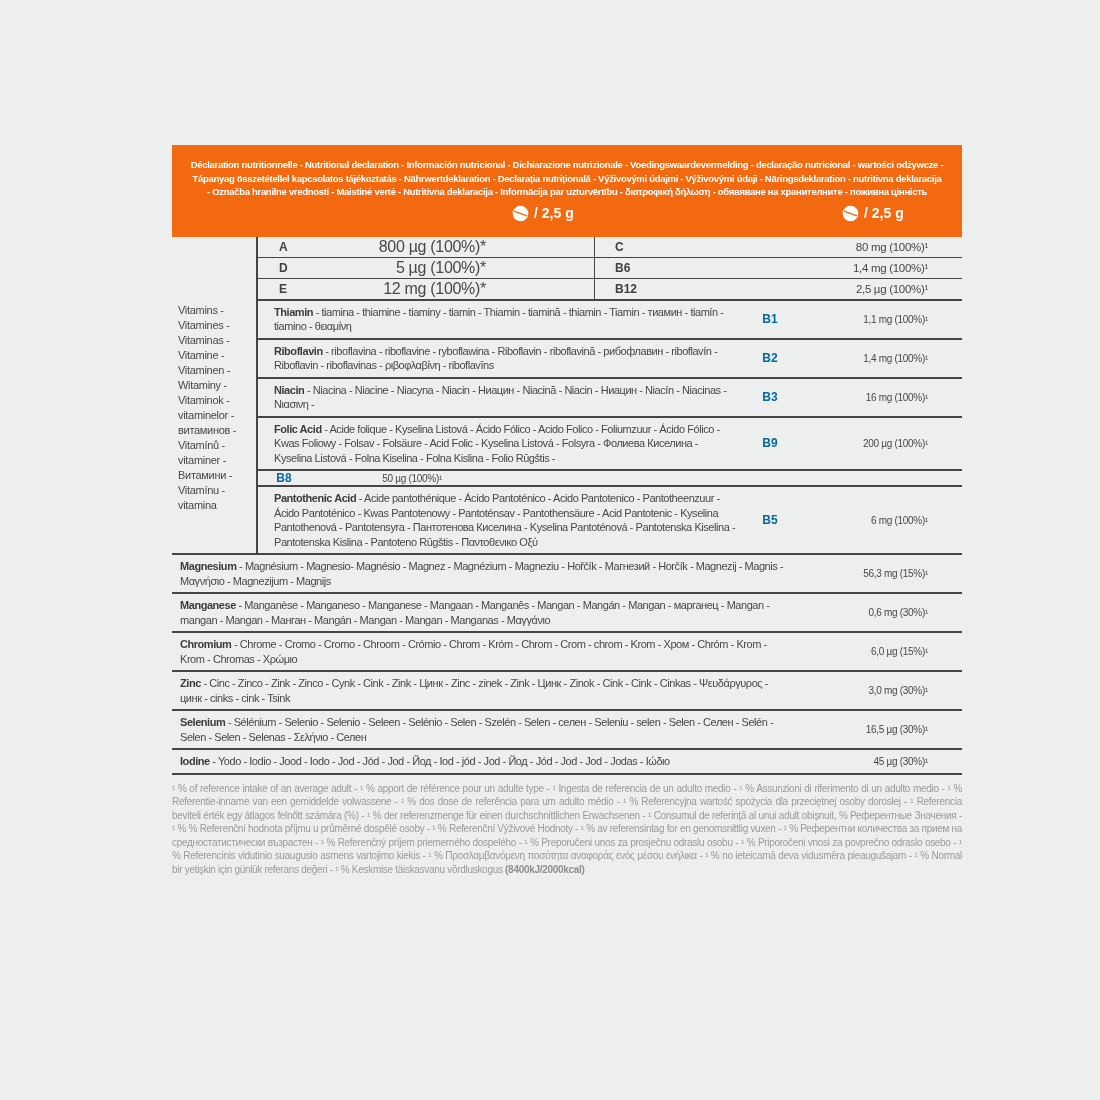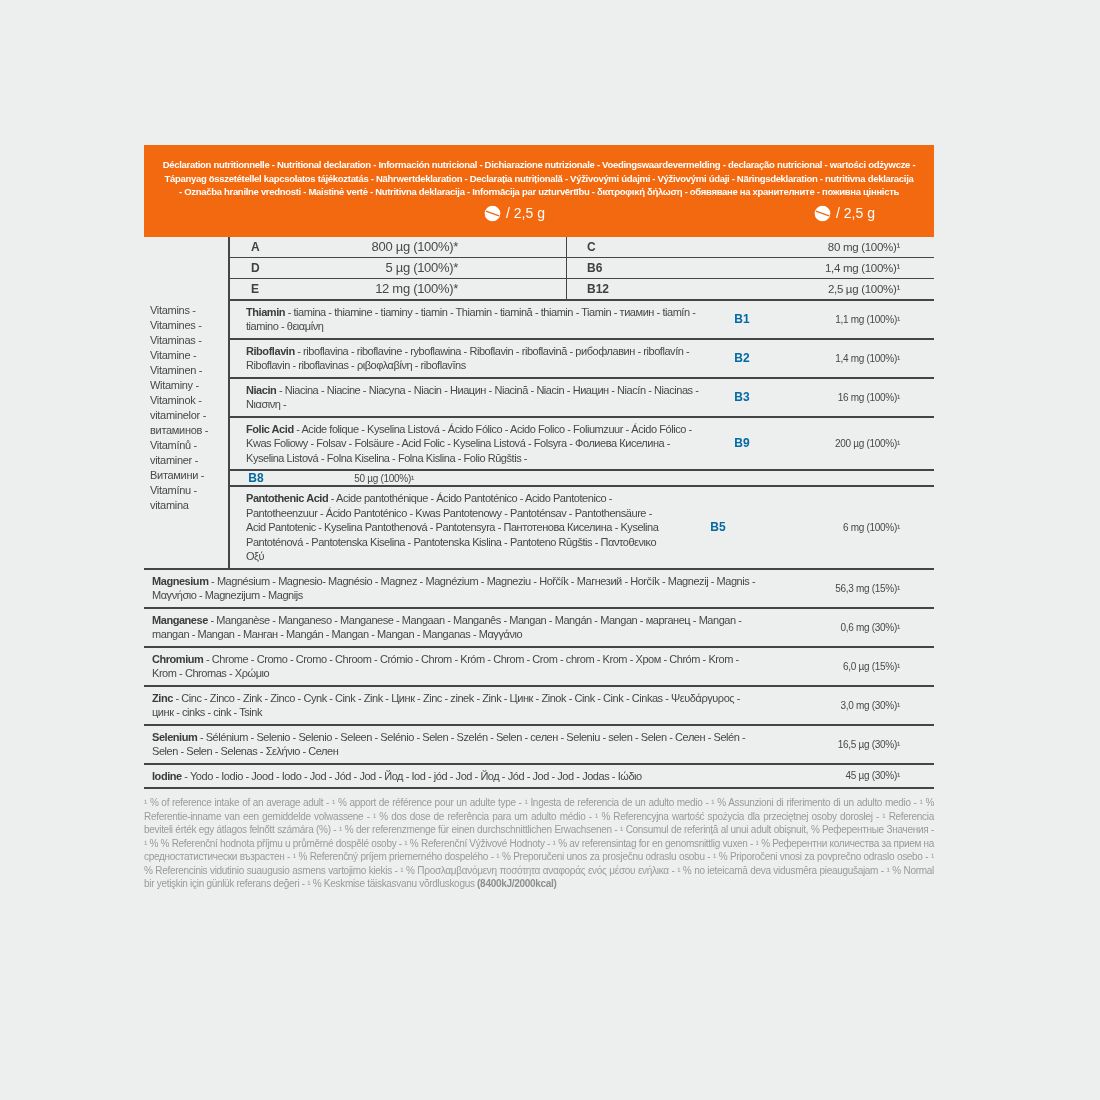--- a/index.html
+++ b/index.html
@@ -5,61 +5,61 @@
   html,body{margin:0;padding:0;}
   body{
     width:1100px;height:1100px;
     background:#edeeee;
     font-family:"Liberation Sans","DejaVu Sans",sans-serif;
     color:#48484a;
     position:relative;
     overflow:hidden;
   }
   .label-container{
-    position:absolute;left:144px;top:145px;width:790px;
+    position:absolute;left:172px;top:145px;width:790px;
   }
   
   .orange-header{
     background:#f2690f;
     color:#ffffff;
     padding:13px 13px 8px 13px;
   }
   .orange-line{
     font-size:9.5px;font-weight:bold;letter-spacing:-0.3px;
     line-height:13.5px;text-align:center;white-space:nowrap;
   }
   .serving-row{
     position:relative;height:24px;margin-top:6px;
   }
   .serving-group{
     position:absolute;top:0;display:flex;align-items:center;gap:5px;
-    font-size:14px;font-weight:normal;
+    font-size:14px;font-weight:bold;
   }
   .serving-left{left:327px;}
   .serving-right{left:657px;}
   .pill{width:17px;height:17px;display:block;}
   
   .nutri-table{background:transparent;}
   .vit-section{display:flex;border-bottom:2px solid #454547;}
   .vit-sidebar{
     width:86px;border-right:2px solid #454547;
     padding:66px 4px 10px 6px;box-sizing:border-box;
     font-size:11px;letter-spacing:-0.3px;line-height:15px;
   }
   .vit-content{flex:1;min-width:0;}
   .letter-row{display:flex;border-bottom:1px solid #454547;height:20px;align-items:center;}
   .letter-row.last{border-bottom:2px solid #454547;}
   .half-left{width:337px;display:flex;align-items:center;border-right:1px solid #454547;height:100%;box-sizing:border-box;}
   .half-right{flex:1;display:flex;align-items:center;height:100%;}
   .cell-letter{padding-left:21px;width:52px;font-weight:bold;font-size:12px;color:#414143;}
-  .half-left .cell-value{flex:1;text-align:right;padding-right:108px;font-size:13px;letter-spacing:-0.3px;}
+  .half-left .cell-value{flex:1;text-align:right;padding-right:108px;font-size:16px;letter-spacing:-0.3px;}
   .half-right .cell-letter{padding-left:20px;width:62px;}
   .half-right .cell-value{flex:1;text-align:right;padding-right:34px;font-size:11.5px;letter-spacing:-0.3px;}
   .named-row{display:flex;border-bottom:2px solid #454547;}
-  .named-row.last{border-bottom:none;gap:24px;}
+  .named-row.last{border-bottom:none;}
   .ml-text{
     flex:1;min-width:0;padding:4px 6px 4px 16px;
     font-size:11px;letter-spacing:-0.45px;line-height:14.5px;
   }
   .ml-text b{color:#3c3c3e;}
   .code-cell{
     width:52px;display:flex;align-items:center;justify-content:center;
     font-weight:bold;font-size:12px;color:#0369a1;
   }
   .value-cell{

